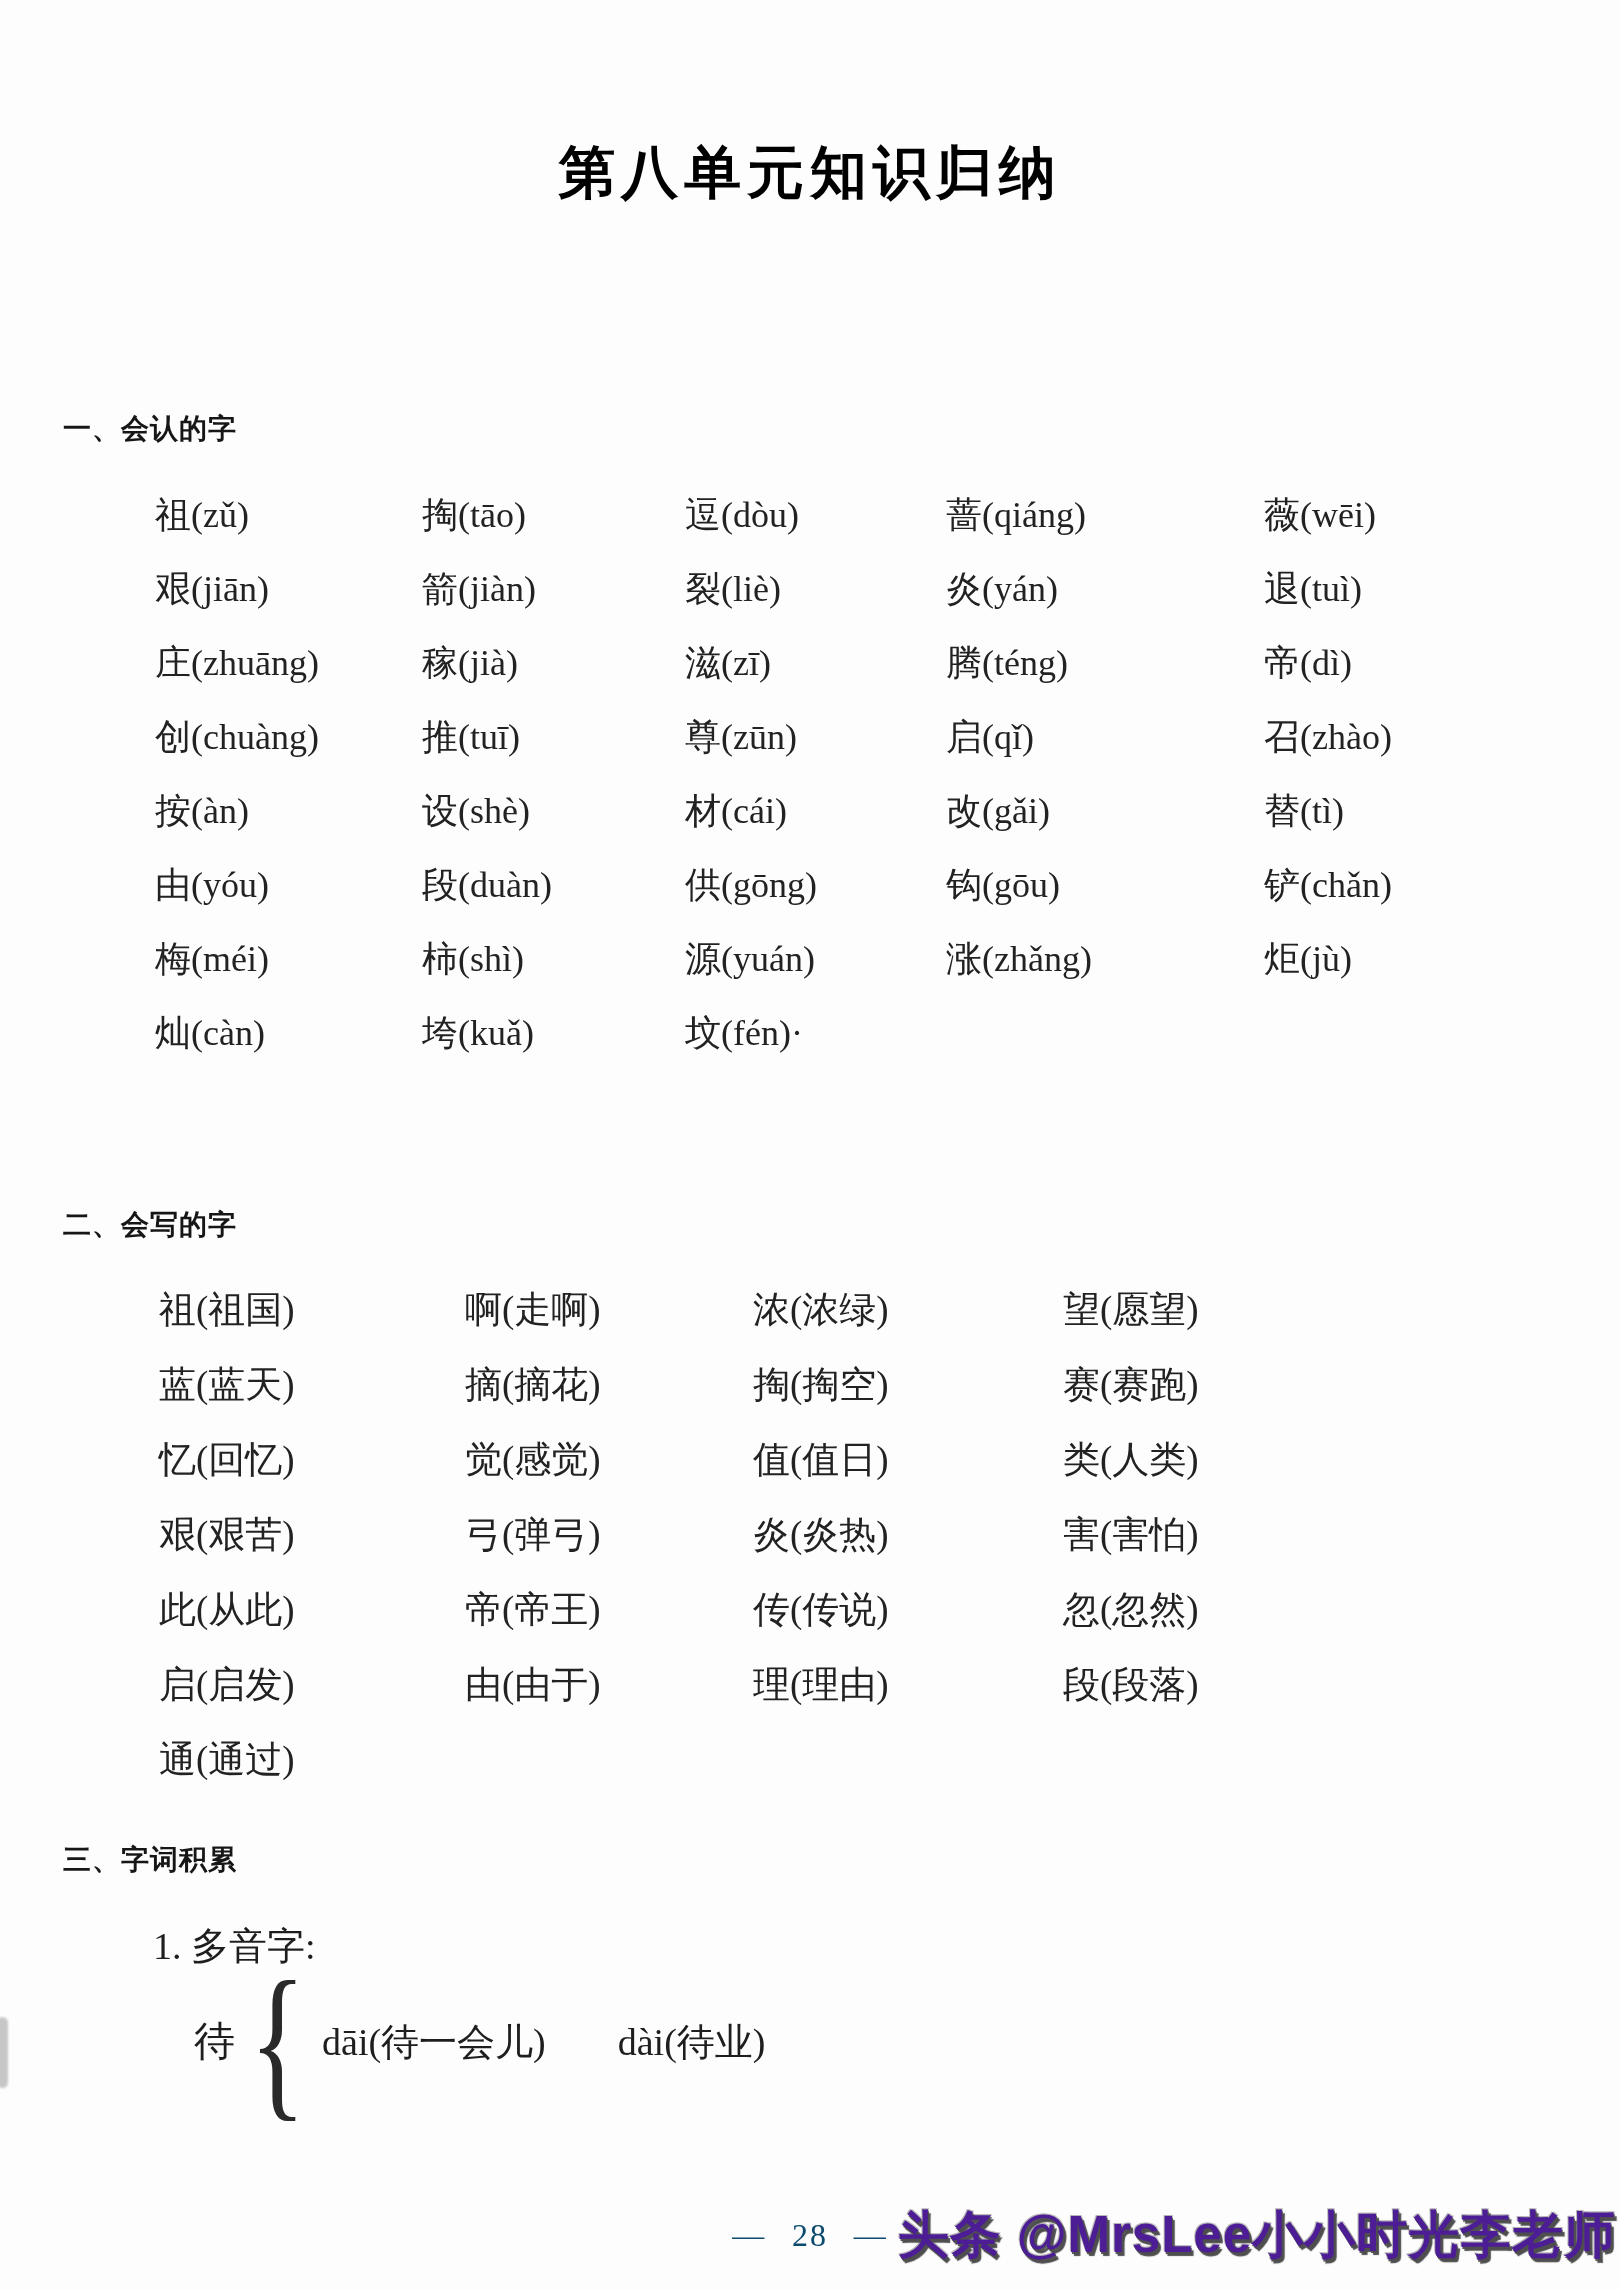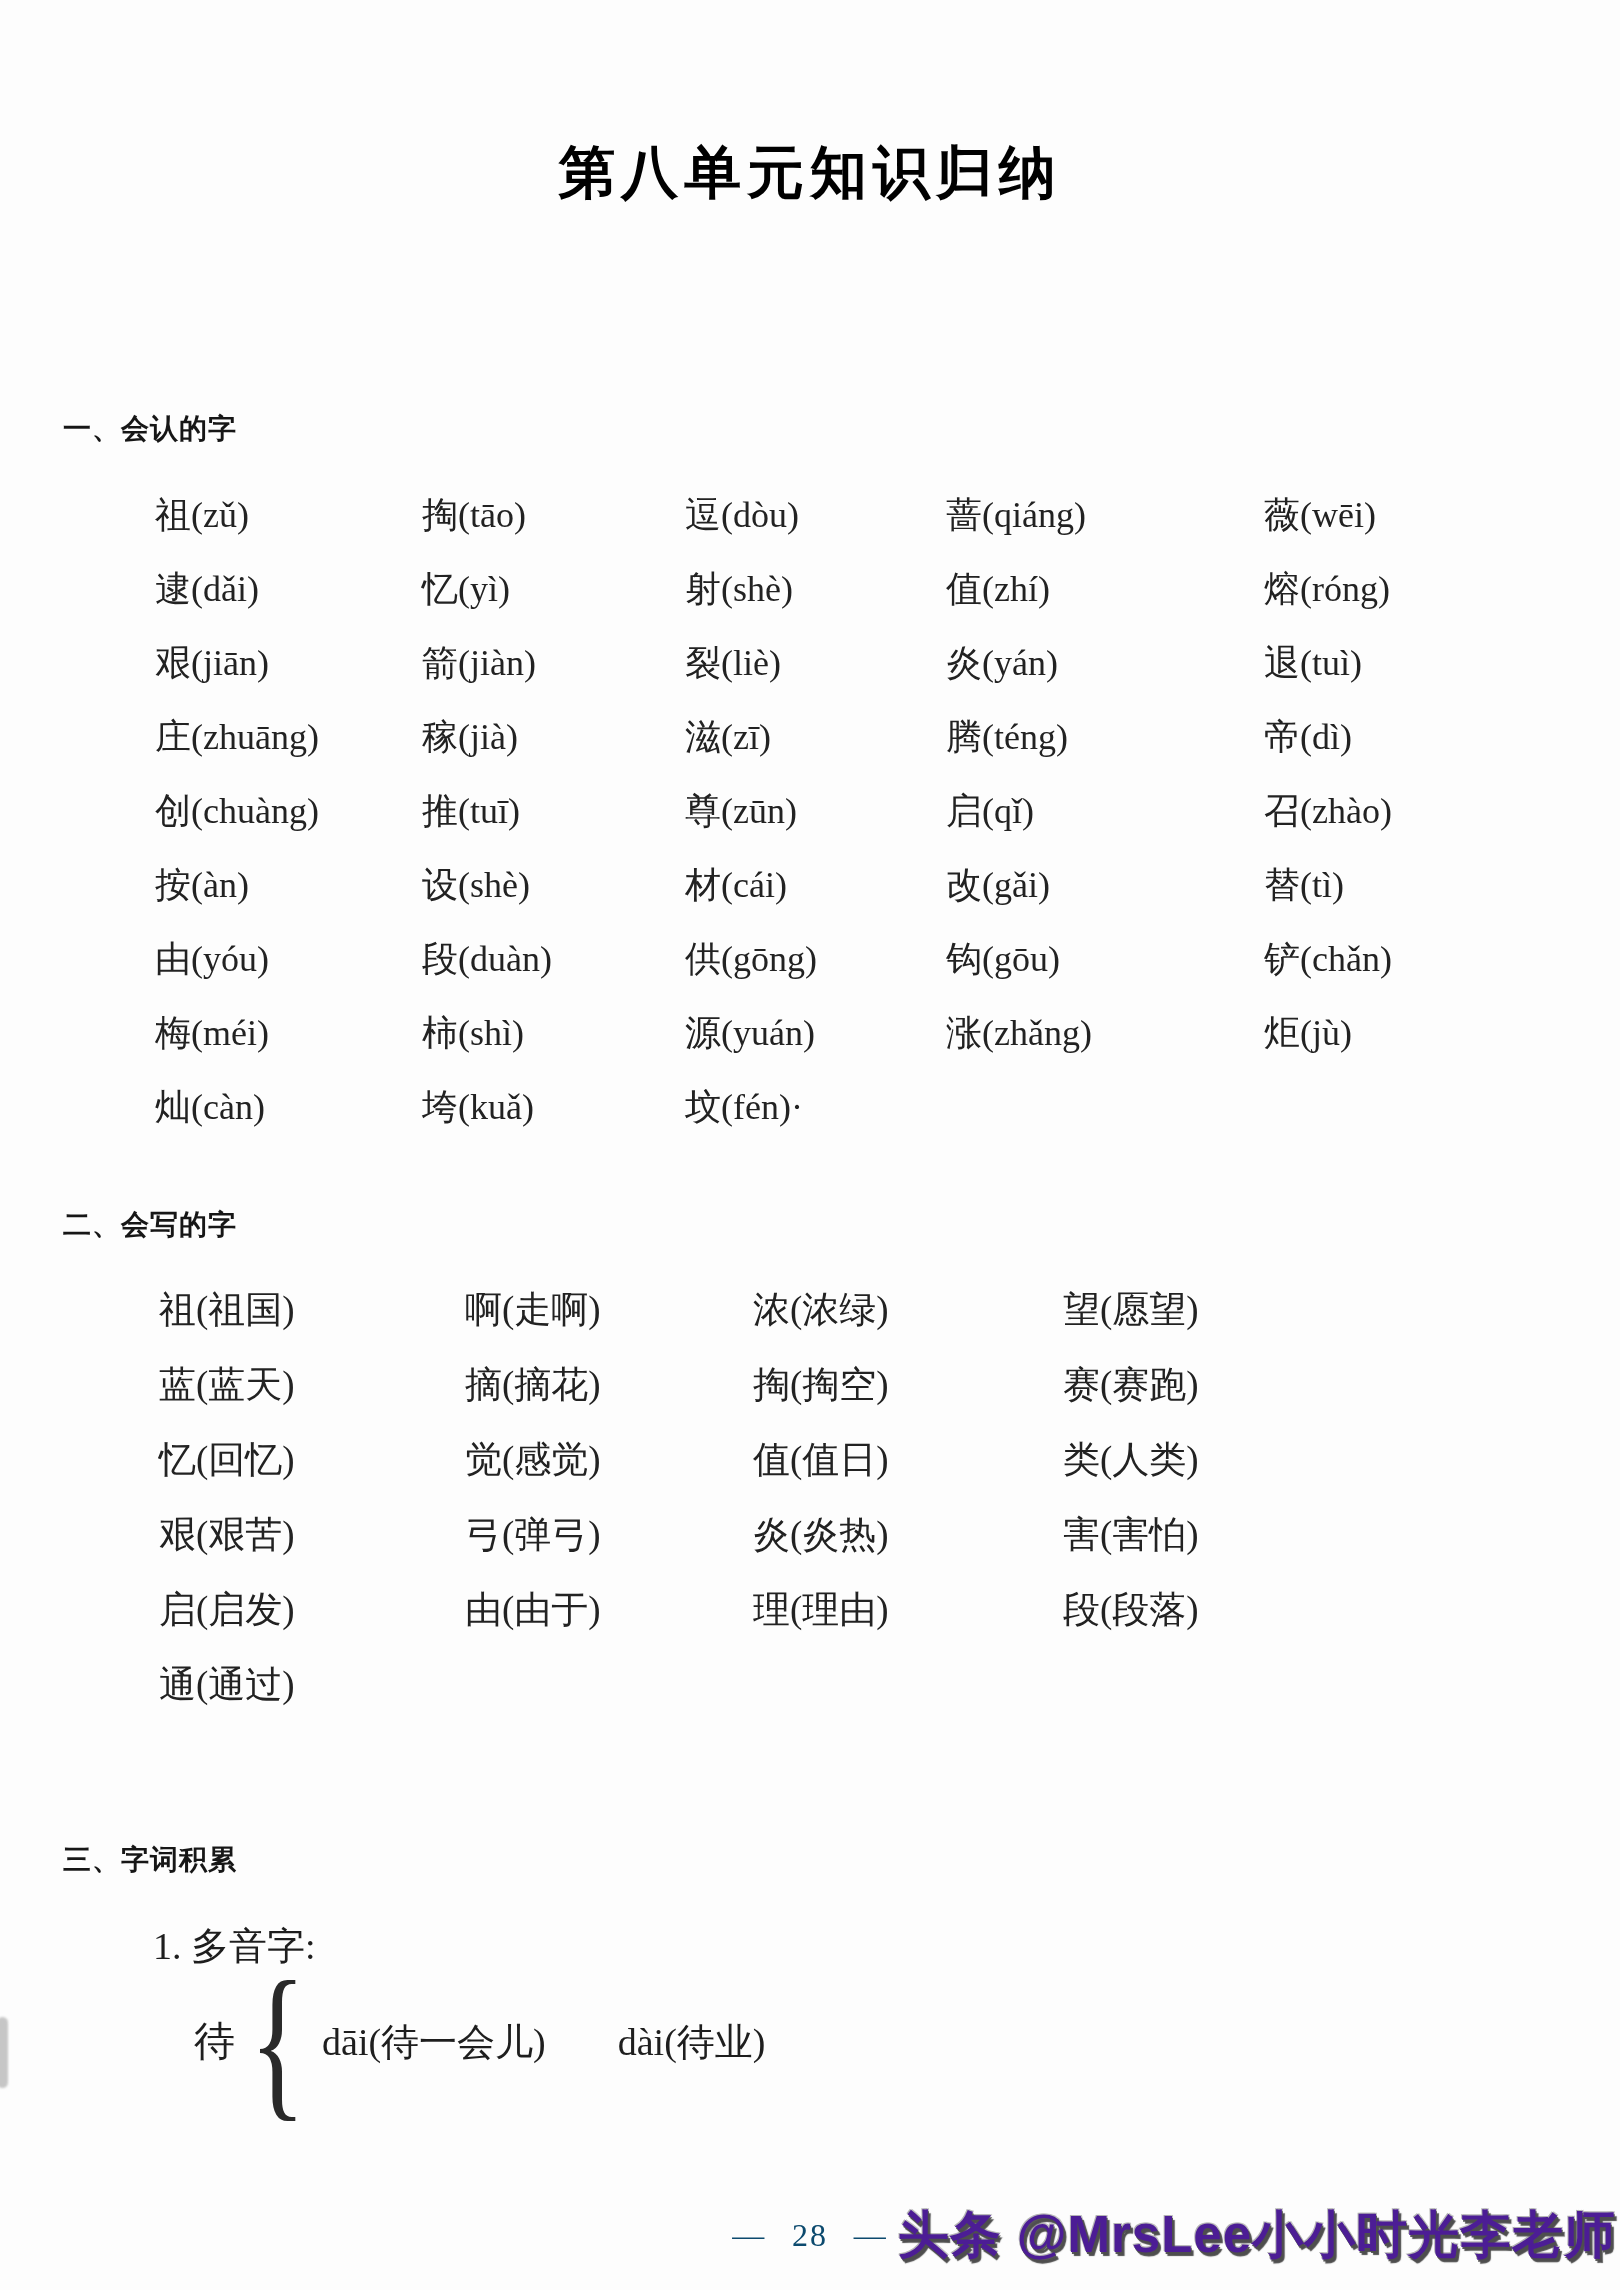--- a/index.html
+++ b/index.html
@@ -143,27 +143,20 @@
 <div class="sec-heading sec1-heading">一、会认的字</div>
 <div class="grid sec1-grid">
     <div class="grid-row">
       <span class="cell">祖(zǔ)</span>
       <span class="cell">掏(tāo)</span>
       <span class="cell">逗(dòu)</span>
       <span class="cell">蔷(qiáng)</span>
       <span class="cell">薇(wēi)</span>
     </div>
     <div class="grid-row">
-      <span class="cell">逮(dǎi)</span>
-      <span class="cell">忆(yì)</span>
-      <span class="cell">射(shè)</span>
-      <span class="cell">值(zhí)</span>
-      <span class="cell">熔(róng)</span>
-    </div>
-    <div class="grid-row">
       <span class="cell">艰(jiān)</span>
       <span class="cell">箭(jiàn)</span>
       <span class="cell">裂(liè)</span>
       <span class="cell">炎(yán)</span>
       <span class="cell">退(tuì)</span>
     </div>
     <div class="grid-row">
       <span class="cell">庄(zhuāng)</span>
       <span class="cell">稼(jià)</span>
       <span class="cell">滋(zī)</span>
@@ -225,20 +218,26 @@
       <span class="cell">忆(回忆)</span>
       <span class="cell">觉(感觉)</span>
       <span class="cell">值(值日)</span>
       <span class="cell">类(人类)</span>
     </div>
     <div class="grid-row">
       <span class="cell">艰(艰苦)</span>
       <span class="cell">弓(弹弓)</span>
       <span class="cell">炎(炎热)</span>
       <span class="cell">害(害怕)</span>
+    </div>
+    <div class="grid-row">
+      <span class="cell">此(从此)</span>
+      <span class="cell">帝(帝王)</span>
+      <span class="cell">传(传说)</span>
+      <span class="cell">忽(忽然)</span>
     </div>
     <div class="grid-row">
       <span class="cell">启(启发)</span>
       <span class="cell">由(由于)</span>
       <span class="cell">理(理由)</span>
       <span class="cell">段(段落)</span>
     </div>
     <div class="grid-row">
       <span class="cell">通(通过)</span>
       <span class="cell"></span>

